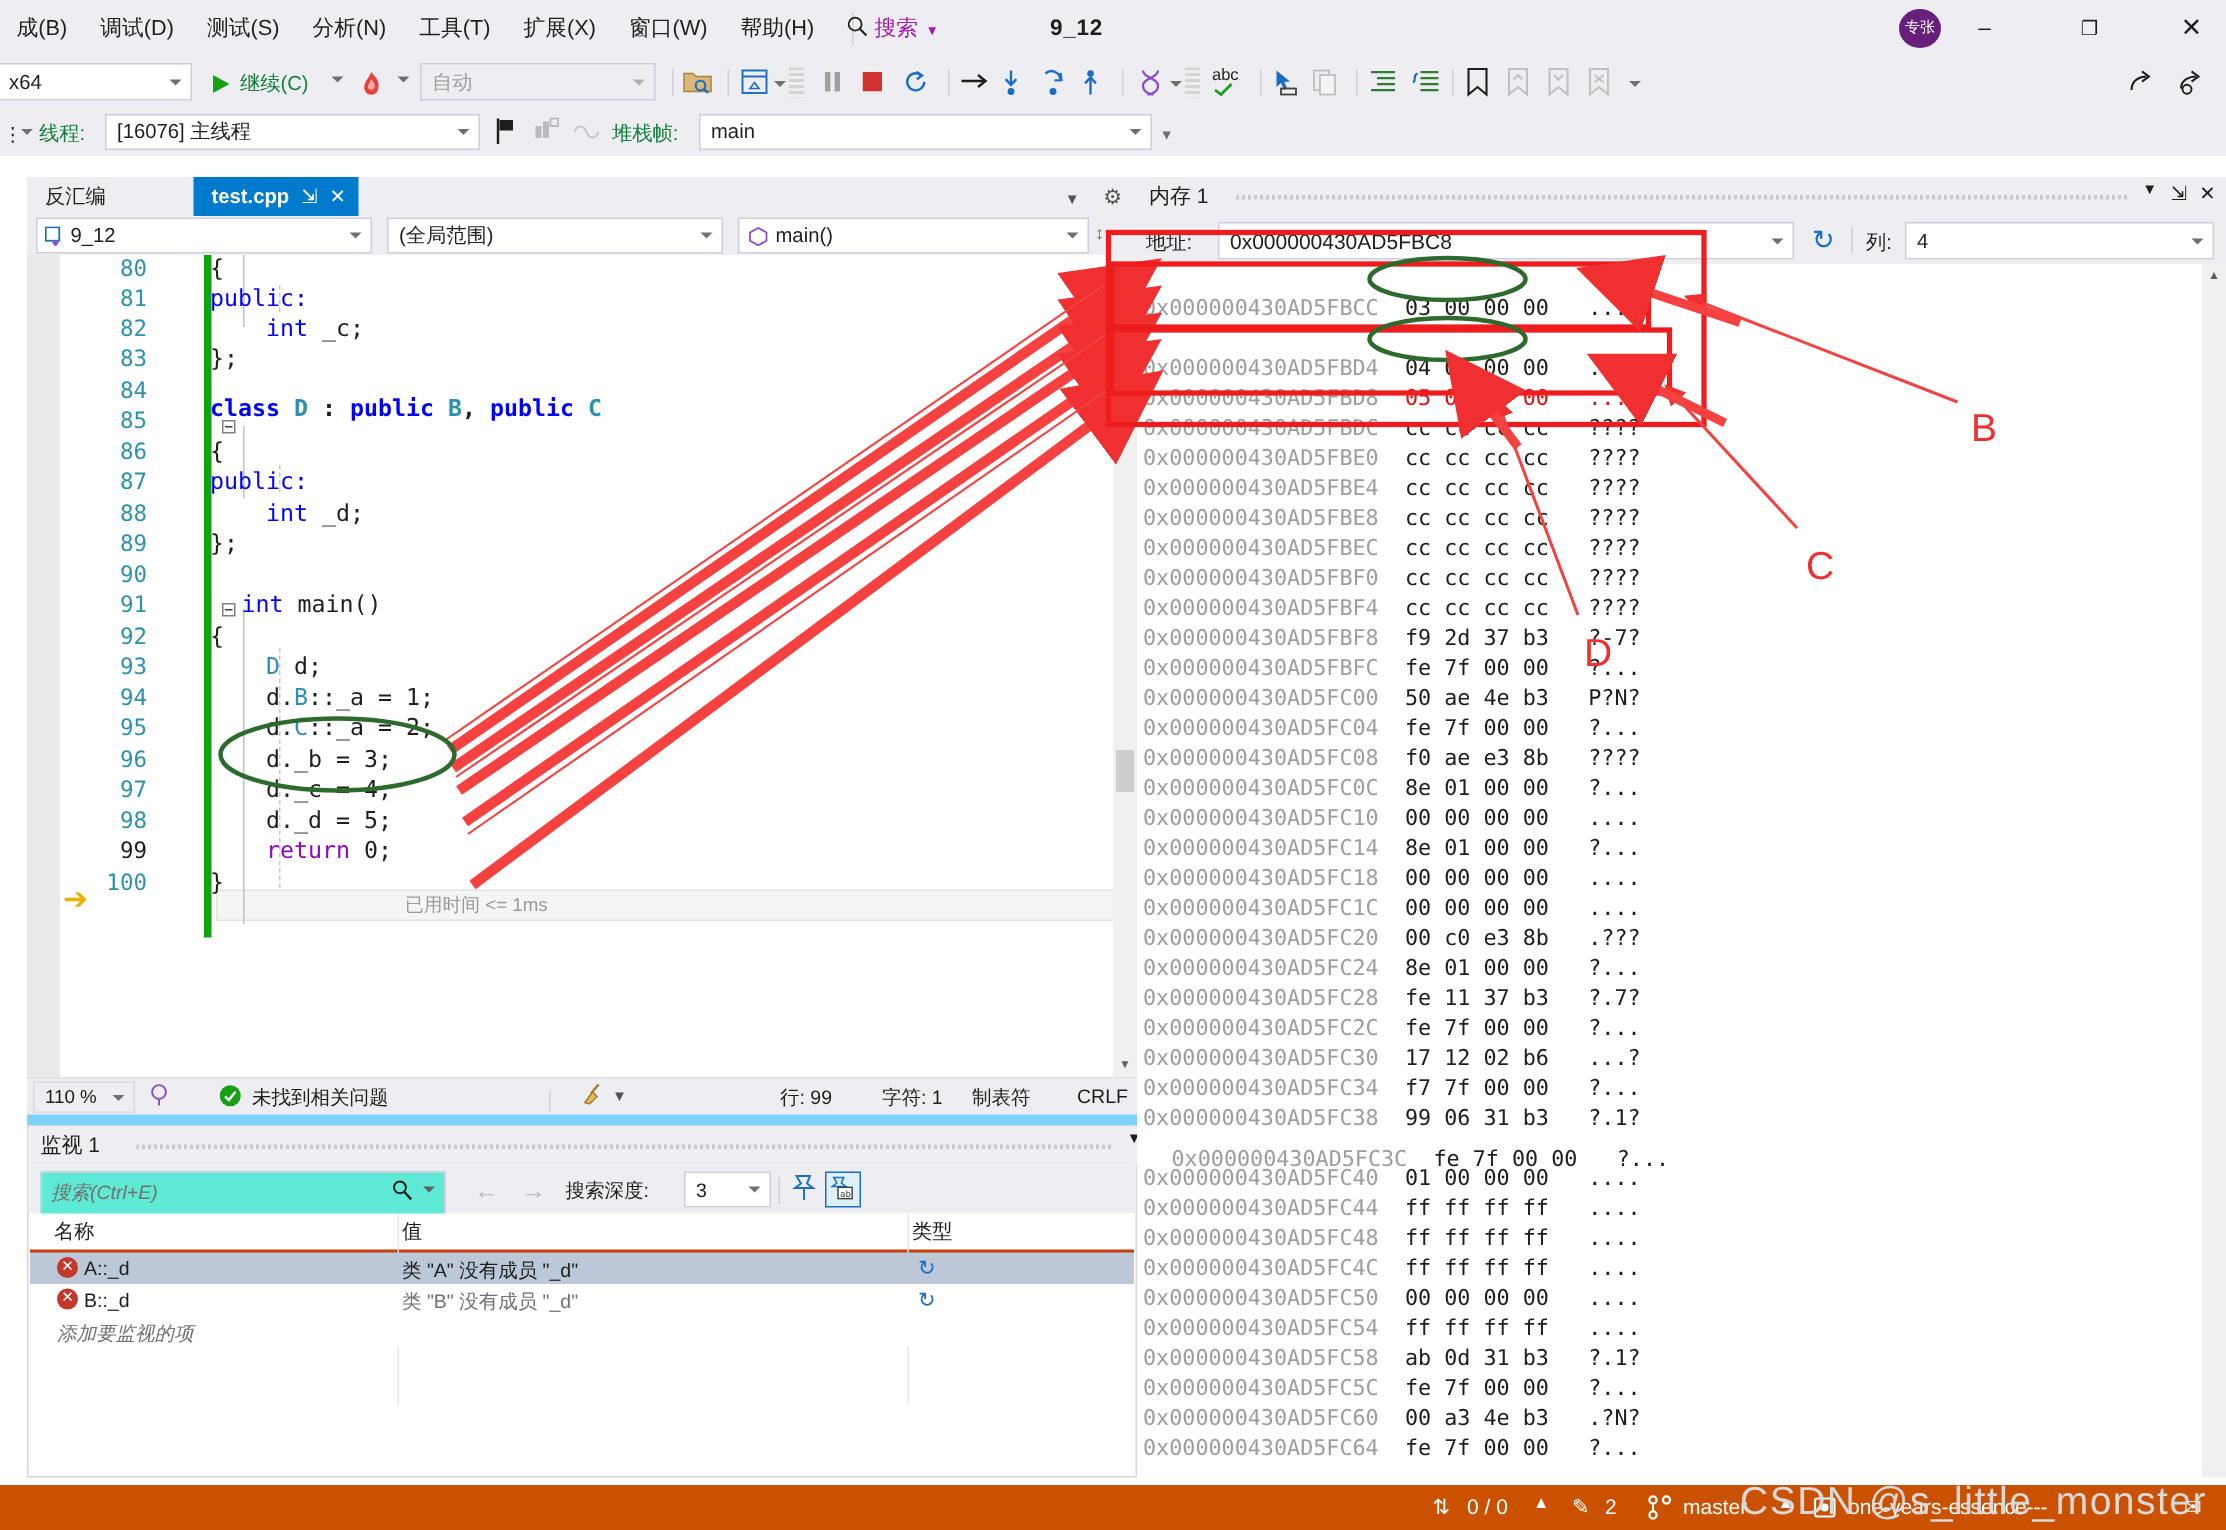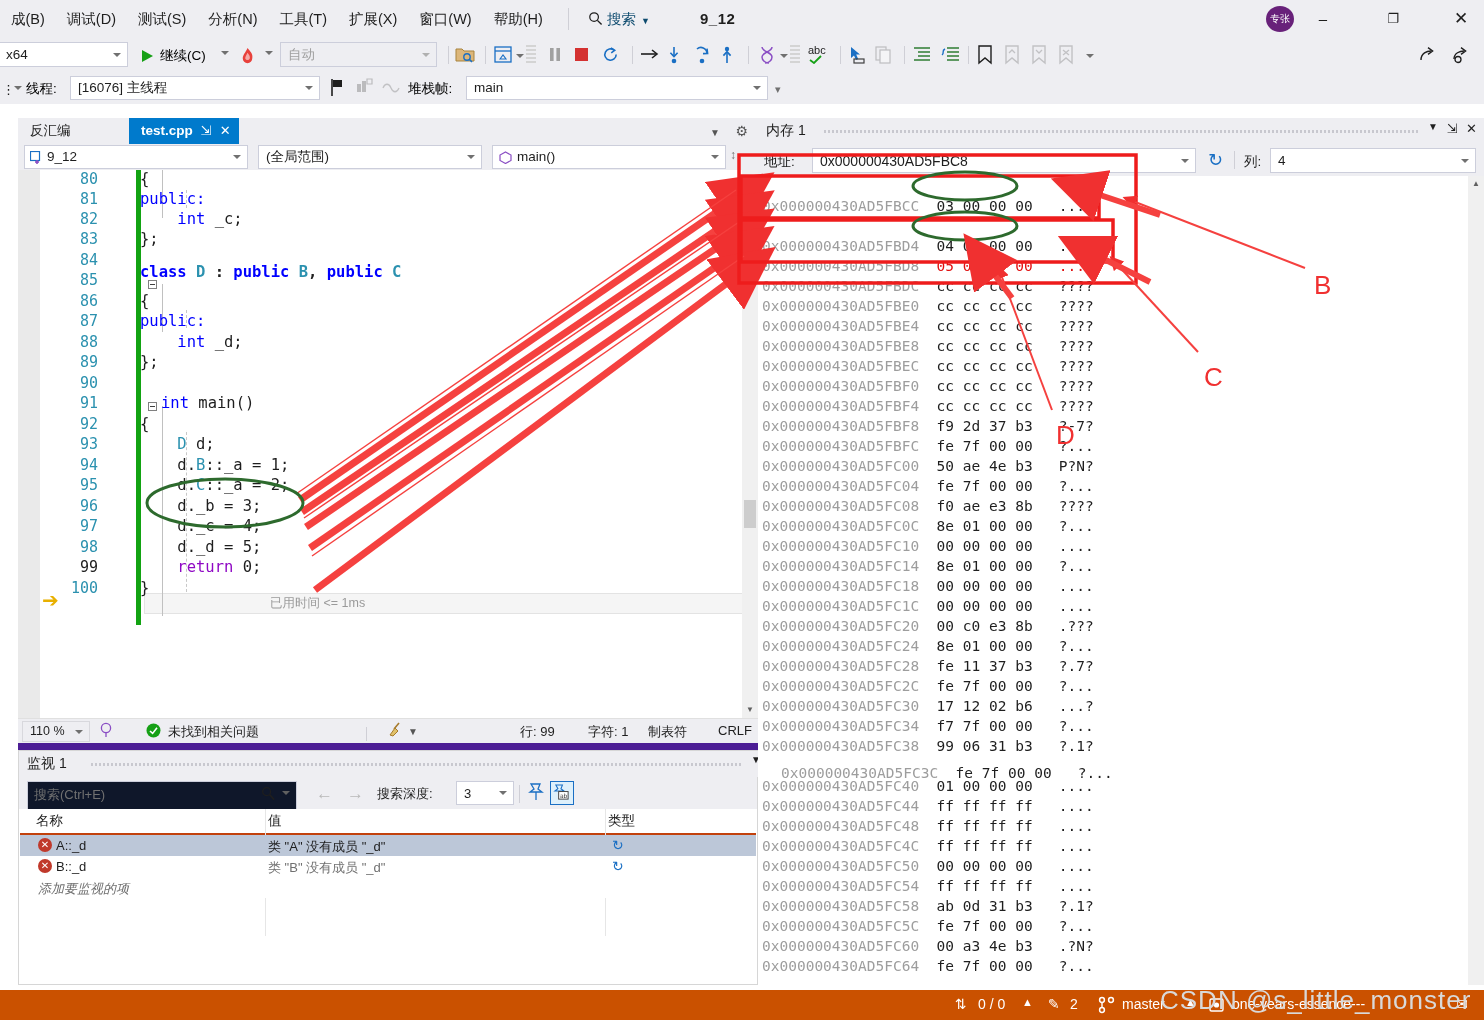--- a/index.html
+++ b/index.html
@@ -9,41 +9,41 @@
     font-family:"Liberation Sans","DejaVu Sans",sans-serif;
     font-size:13px;color:#1e1e1e;
     -webkit-font-smoothing:antialiased;
   }
   .abs{position:absolute;}
 
   
   #menubar{left:0;top:0;width:1484px;height:38px;background:#eeeef2;}
   #menubar .mi{float:left;height:38px;line-height:38px;padding:0 11px;font-size:14.5px;color:#1e1e1e;cursor:default;white-space:nowrap;}
   #menu-sep{position:absolute;left:568px;top:8px;width:1px;height:22px;background:#cfcfd6;}
-  #search-box{position:absolute;left:588px;top:8px;height:22px;line-height:22px;color:#0c4a6e;font-size:14.5px;white-space:nowrap;text-align:center;}
+  #search-box{position:absolute;left:564px;top:8px;height:22px;line-height:22px;color:#a21caf;font-size:14.5px;white-space:nowrap;text-align:center;}
   #search-box .mag{display:inline-block;vertical-align:-2px;margin-right:4px;}
   #title-9-12{position:absolute;left:700px;top:0;height:38px;line-height:38px;font-size:15px;font-weight:bold;color:#1e1e1e;letter-spacing:.5px;}
   .winbtn{position:absolute;top:0;width:46px;height:38px;line-height:38px;text-align:center;font-size:15px;color:#1e1e1e;cursor:default;}
   #avatar{position:absolute;left:1266px;top:6px;width:28px;height:26px;border-radius:50%;background:#68217a;color:#fff;font-size:10px;line-height:26px;text-align:center;overflow:hidden;}
 
   
   #toolbar1{left:0;top:38px;width:1484px;height:34px;background:#eeeef2;}
   .combo{position:absolute;border:1px solid #cccedb;background:#fff;box-sizing:border-box;}
   .combo .txt{position:absolute;left:7px;top:0;height:100%;line-height:100%;display:flex;align-items:center;font-size:13.5px;color:#1e1e1e;white-space:nowrap;}
   .combo .txt.dim{color:#a0a0a0;}
   .combo .arr{position:absolute;right:6px;top:50%;margin-top:-2px;width:0;height:0;border-left:4px solid transparent;border-right:4px solid transparent;border-top:4px solid #707070;}
   .tsep{position:absolute;width:1px;background:#cfcfd6;}
   .tbtn{position:absolute;cursor:default;}
-  .tlabel{position:absolute;font-size:13.5px;color:#000000;white-space:nowrap;line-height:1;}
+  .tlabel{position:absolute;font-size:13.5px;color:#15803d;white-space:nowrap;line-height:1;}
 
   
   #toolbar2{left:0;top:72px;width:1484px;height:32px;background:#eeeef2;}
 
   
-  #left-pane{left:18px;top:118px;width:740px;height:725px;background:#4c1d95;border-radius:20px;}
+  #left-pane{left:18px;top:118px;width:740px;height:725px;background:#7dd3fc;border-radius:20px;}
   #tabstrip{position:absolute;left:0;top:0;width:740px;height:26px;background:#eeeef2;}
   #tab-disasm{position:absolute;left:0;top:0;height:26px;line-height:26px;padding:0 12px;background:#eeeef2;font-size:13.5px;color:#1e1e1e;cursor:default;}
   #tab-testcpp{position:absolute;left:111px;top:0;height:26px;background:#007acc;color:#fff;padding:0 8px 0 12px;line-height:26px;font-size:13.5px;font-weight:bold;white-space:nowrap;cursor:default;}
   #tab-testcpp .pin,#tab-testcpp .x{font-weight:normal;margin-left:8px;font-size:13px;}
   #tabstrip-right{position:absolute;right:0;top:0;height:26px;line-height:26px;}
   #navbar{position:absolute;left:0;top:26px;width:740px;height:26px;background:#eeeef2;}
   #editor{position:absolute;left:0;top:52px;width:740px;height:548px;background:#fff;overflow:hidden;}
   #gutter-grey{position:absolute;left:0;top:0;width:22px;height:548px;background:#eaeaea;}
   .lnum{position:absolute;right:0;width:56px;text-align:right;font-family:"DejaVu Sans Mono","Liberation Mono",monospace;font-size:15px;color:#2b91af;}
   .lnum.dark{color:#1e1e1e;}
@@ -65,21 +65,21 @@
   #ed-statusbar{position:absolute;left:0;top:600px;width:740px;height:25px;background:#eeeef2;border-top:1px solid #e0e0e0;box-sizing:border-box;}
   #ed-statusbar .item{position:absolute;top:4px;font-size:13px;color:#1e1e1e;white-space:nowrap;}
 
   
   #watch{left:18px;top:750px;width:740px;height:235px;background:#fff;border:1px solid #d6d6d6;box-sizing:border-box;}
   #watch-title{position:absolute;left:0;top:0;width:788px;height:26px;background:#eeeef2;}
   #watch-title .lbl{position:absolute;left:8px;top:4px;font-size:14px;color:#1e1e1e;}
   #watch-title .dots{position:absolute;left:72px;top:12px;right:66px;height:3px;background:repeating-linear-gradient(to right,#c8c8cf 0 2px,transparent 2px 4px);}
   #watch-title .ctl{position:absolute;top:3px;font-size:13px;color:#1e1e1e;cursor:default;}
   #watch-toolbar{position:absolute;left:0;top:26px;width:738px;height:32px;background:#eeeef2;}
-  #watch-search{position:absolute;left:8px;top:4px;width:270px;height:40px;border:1px solid #cccedb;background:#0f172a;box-sizing:border-box;}
+  #watch-search{position:absolute;left:8px;top:4px;width:270px;height:40px;border:1px solid #cccedb;background:#5eead4;box-sizing:border-box;font-style:italic;}
   #watch-search .ph{position:absolute;left:6px;top:4px;font-size:13px;color:#707070;}
   #watch-depth-combo{position:absolute;left:437px;top:4px;width:58px;height:24px;}
   .wt-head{position:absolute;top:58px;height:24px;background:#fff;border-bottom:3px solid #c2410c;font-size:13.5px;color:#1e1e1e;}
   .wt-row{position:absolute;left:1px;width:736px;height:21px;font-size:13px;}
   .wt-row .nm{position:absolute;left:36px;top:3px;white-space:nowrap;}
   .wt-row .vl{position:absolute;left:248px;top:3px;white-space:nowrap;}
   .wt-row .refresh{position:absolute;left:592px;top:2px;color:#1a6fc4;font-size:14px;}
   .err-ico{position:absolute;left:18px;top:3px;width:14px;height:14px;border-radius:50%;background:#c0392b;color:#fff;font-size:10px;line-height:14px;text-align:center;font-family:"DejaVu Sans",sans-serif;}
   .wt-sep{position:absolute;width:1px;background:#e6e6e6;}
 

